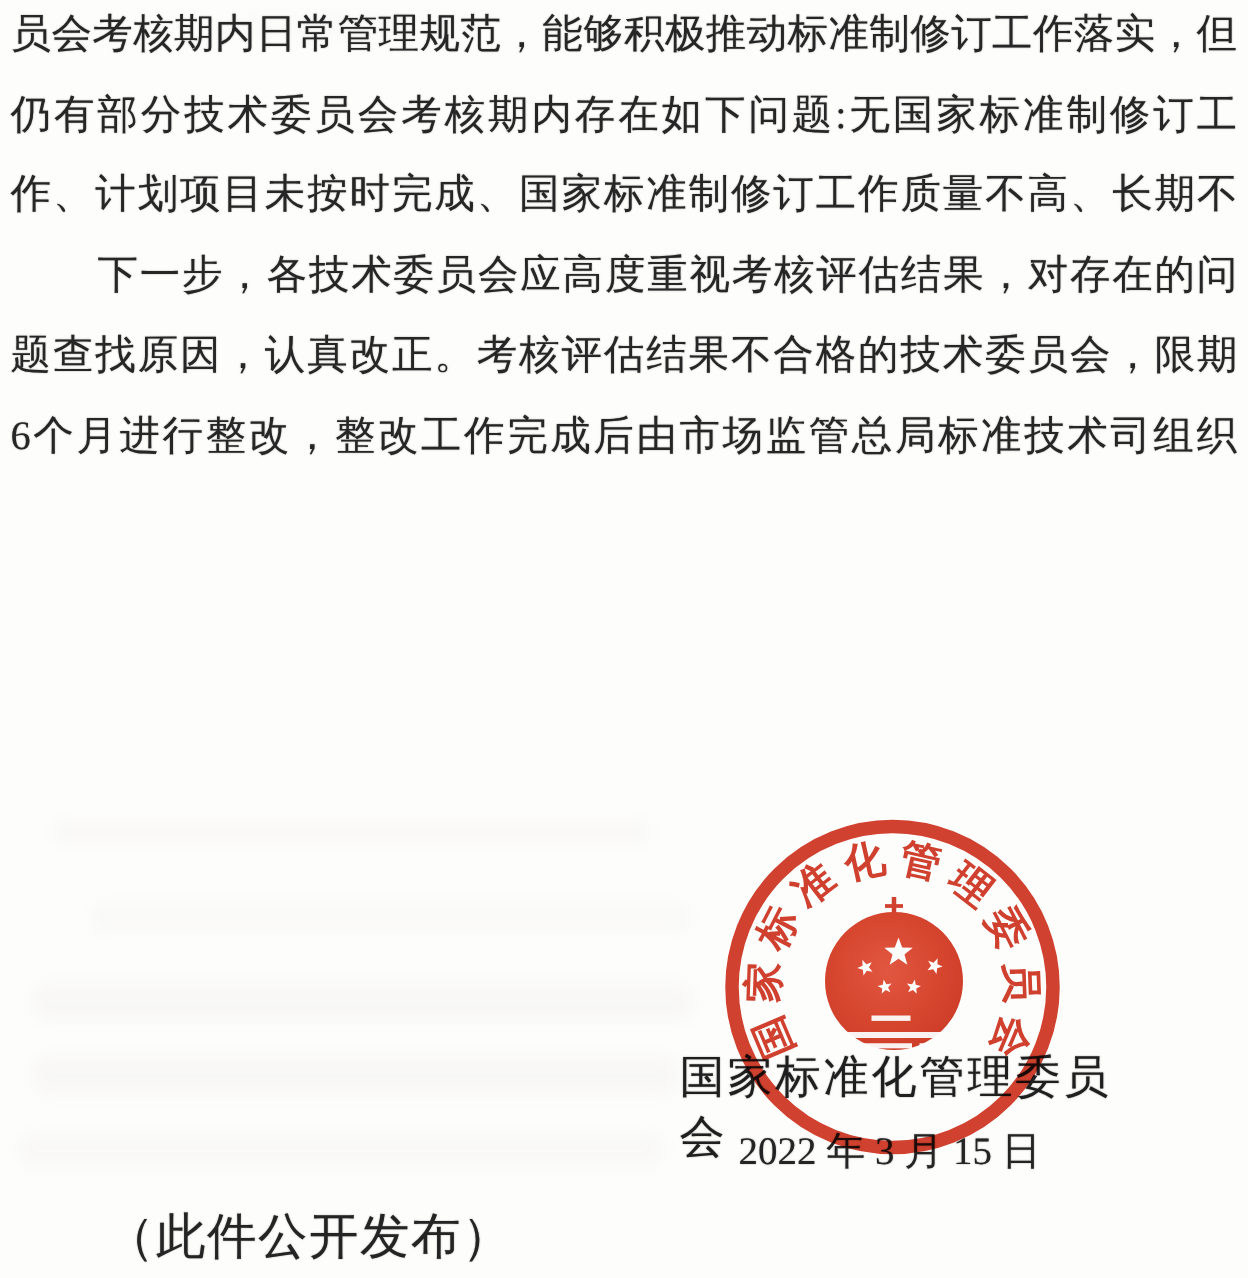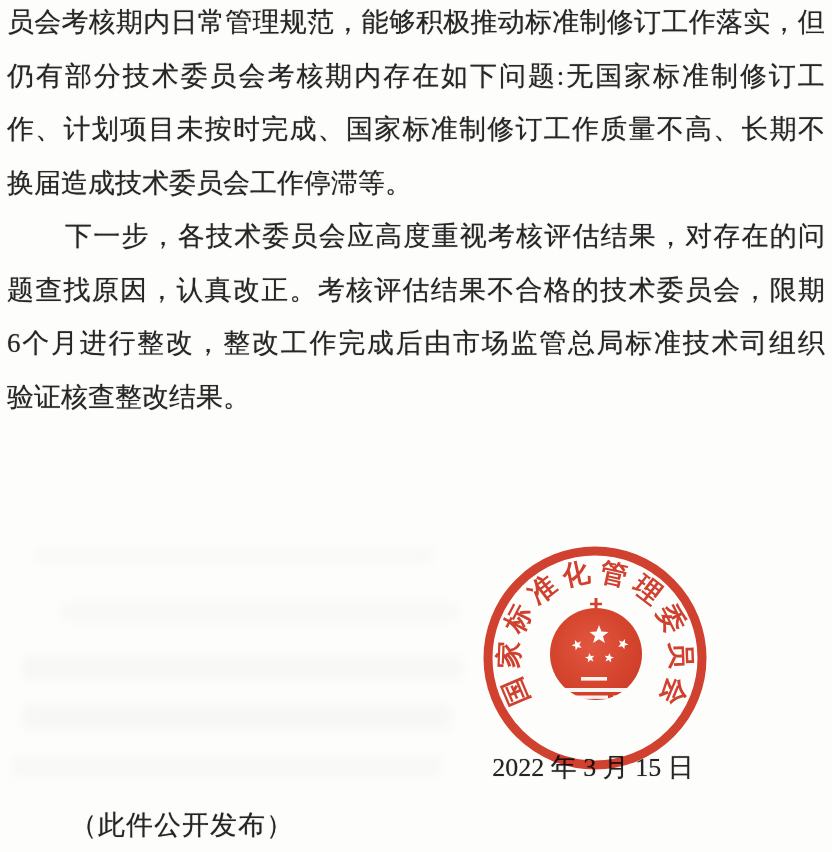--- a/index.html
+++ b/index.html
@@ -38,21 +38,21 @@
     line-height:40px;
   }
   .sig-date{
     position:absolute;left:483px;top:748px;width:220px;
     font-size:26px;text-align:center;
     color:#242424;text-shadow:0 0 1px rgba(40,40,40,.55);
     line-height:40px;
   }
   .public-note{
     position:absolute;left:70px;top:804px;
-    font-size:27px;letter-spacing:1px;
+    font-size:33px;letter-spacing:1px;
     color:#242424;text-shadow:0 0 1px rgba(40,40,40,.55);
     line-height:42px;
   }
   
   .seal{
     position:absolute;left:477px;top:540px;
     width:236px;height:236px;
     mix-blend-mode:multiply;
     opacity:.94;
   }
@@ -178,21 +178,20 @@
         <span>作</span>
         <span>质</span>
         <span>量</span>
         <span>不</span>
         <span>高</span>
         <span>、</span>
         <span>长</span>
         <span>期</span>
         <span>不</span>
       </div>
-      <div class="bline">换届造成技术委员会工作停滞等。</div>
       <div class="bline just ind">
         <span>下</span>
         <span>一</span>
         <span>步</span>
         <span>，</span>
         <span>各</span>
         <span>技</span>
         <span>术</span>
         <span>委</span>
         <span>员</span>
@@ -270,24 +269,24 @@
         <span>总</span>
         <span>局</span>
         <span>标</span>
         <span>准</span>
         <span>技</span>
         <span>术</span>
         <span>司</span>
         <span>组</span>
         <span>织</span>
       </div>
-      <div class="bline">验证核查整改结果。</div>
       <div class="bline"></div>
     </div>
 
+  <div class="signature">国家标准化管理委员会</div>
   <div class="sig-date">2022 年 3 月 15 日</div>
   <div class="public-note">（此件公开发布）</div>
 
   <svg class="seal" viewBox="0 0 236 236" aria-hidden="true">
     <defs>
       <radialGradient id="dg" cx="45%" cy="42%" r="65%">
         <stop offset="0%" stop-color="#e24c34"></stop>
         <stop offset="70%" stop-color="#d4371f"></stop>
         <stop offset="100%" stop-color="#c93018"></stop>
       </radialGradient>

